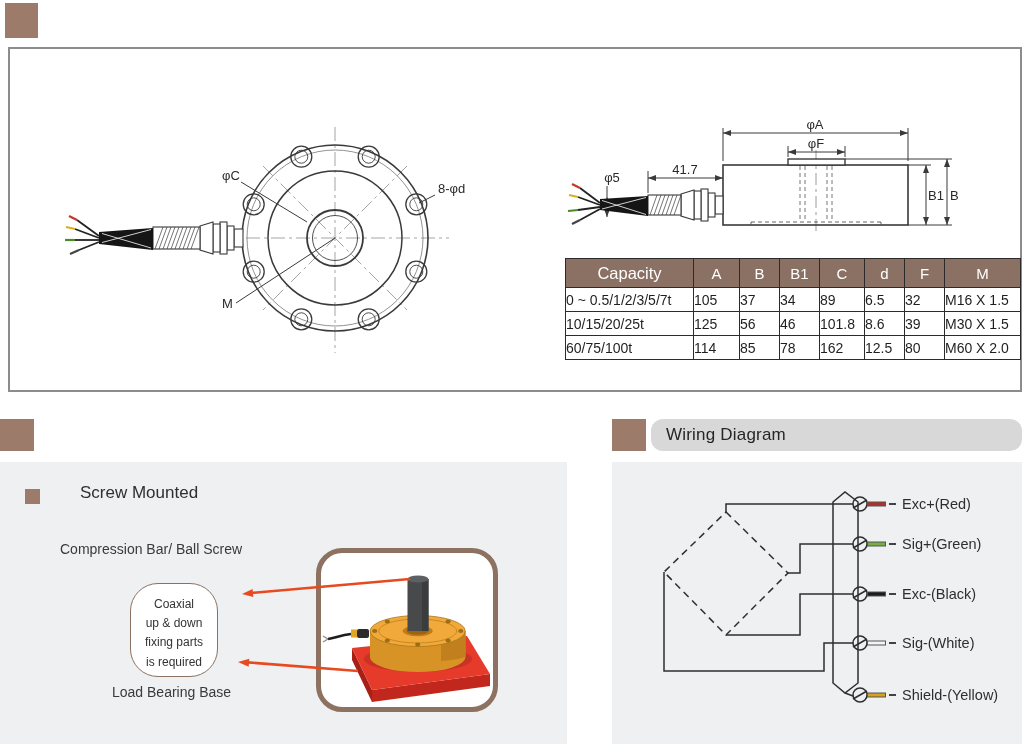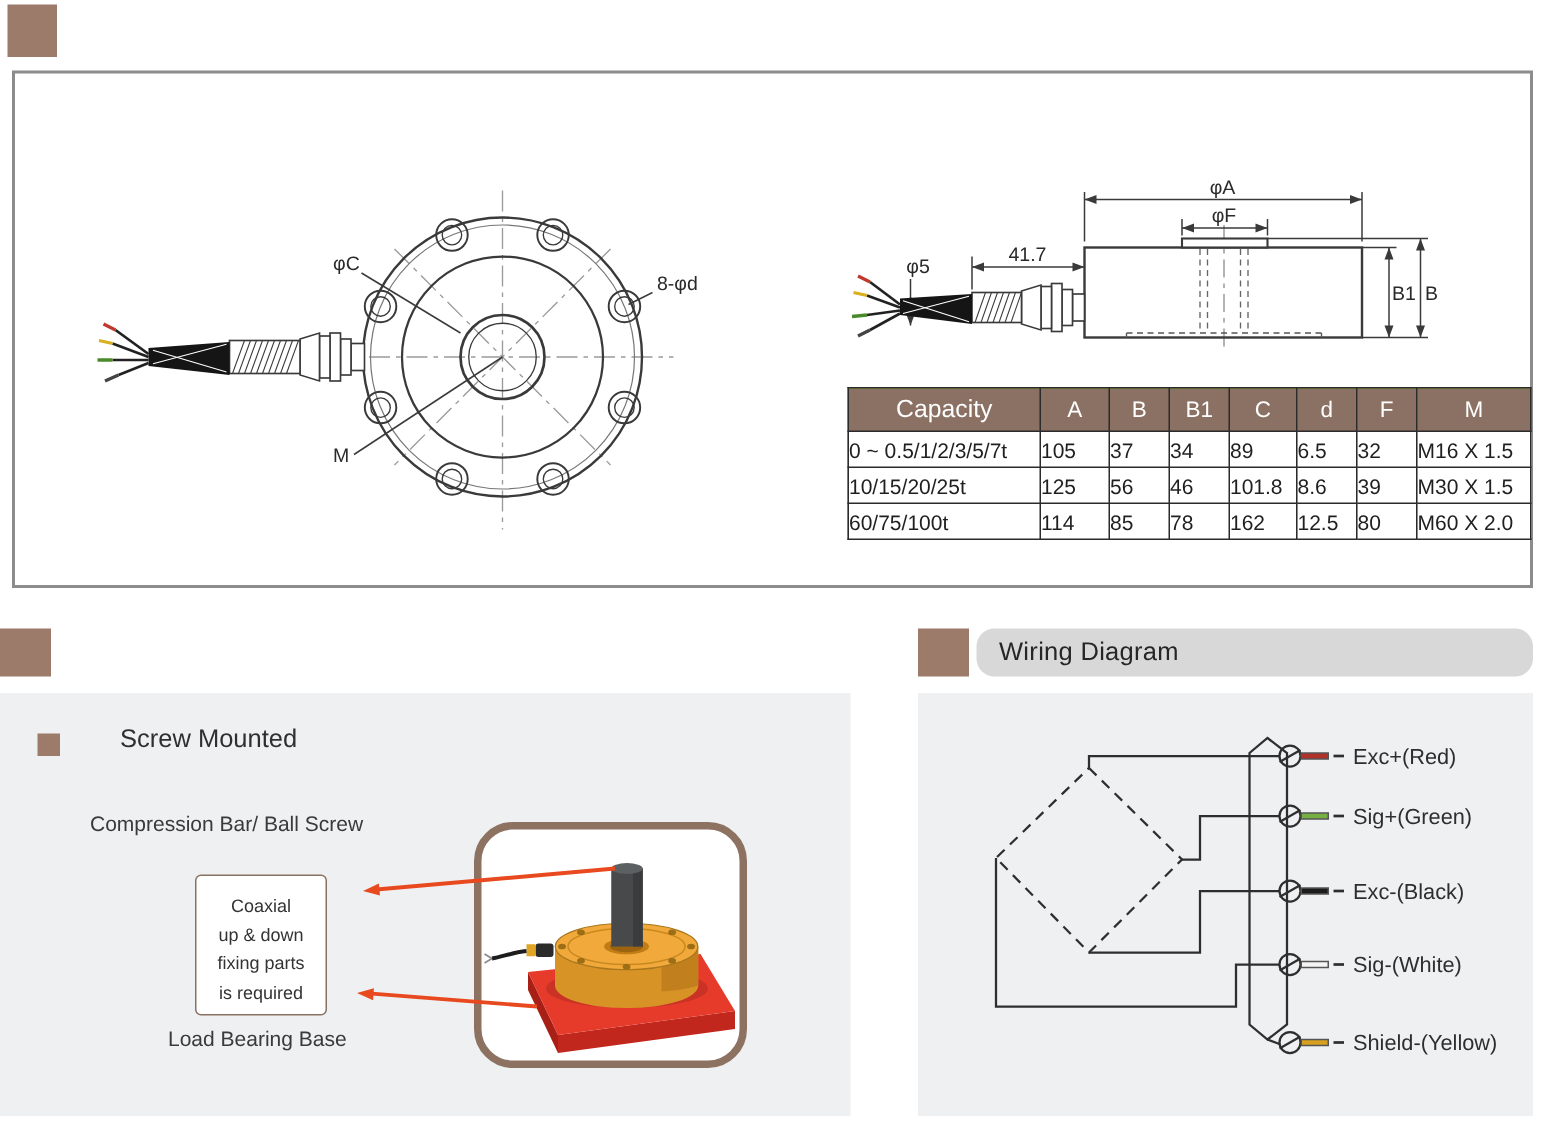--- a/index.html
+++ b/index.html
@@ -20,21 +20,21 @@
             height:29px; border:1px solid #2b2b2b; }
   .cap th:first-child { font-size:16.5px; }
   .cap td { font-size:14px; color:#1f1f1f; text-align:left; height:24px;
             border:1px solid #2b2b2b; background:#fff; }
   svg text { font-family:"Liberation Sans", sans-serif; }
   .dimtxt { font-size:13px; fill:#2a2a2a; }
   .wiretxt { font-size:14.5px; fill:#2e2e2e; }
   .subhead { position:absolute; font-size:17px; color:#2f2f2f; font-weight:500; }
   .caption { position:absolute; font-size:14px; color:#3a3a3a; }
   .notebox { position:absolute; left:130px; top:583px; width:88px; height:94px;
-             background:#fff; border:1.6px solid #8a7262; border-radius:4px;
+             background:#fff; border:1.6px solid #8a7262; border-radius:28px;
              font-size:12px; line-height:1.6; color:#333; text-align:center;
              padding-top:11px; white-space:pre-line; }
   .illus { position:absolute; left:316px; top:548px; width:182px; height:164px;
            background:#fff; border:5px solid #8d7262; border-radius:26px; }
 </style>
 </head>
 <body>
 
 <div id="app">
 

